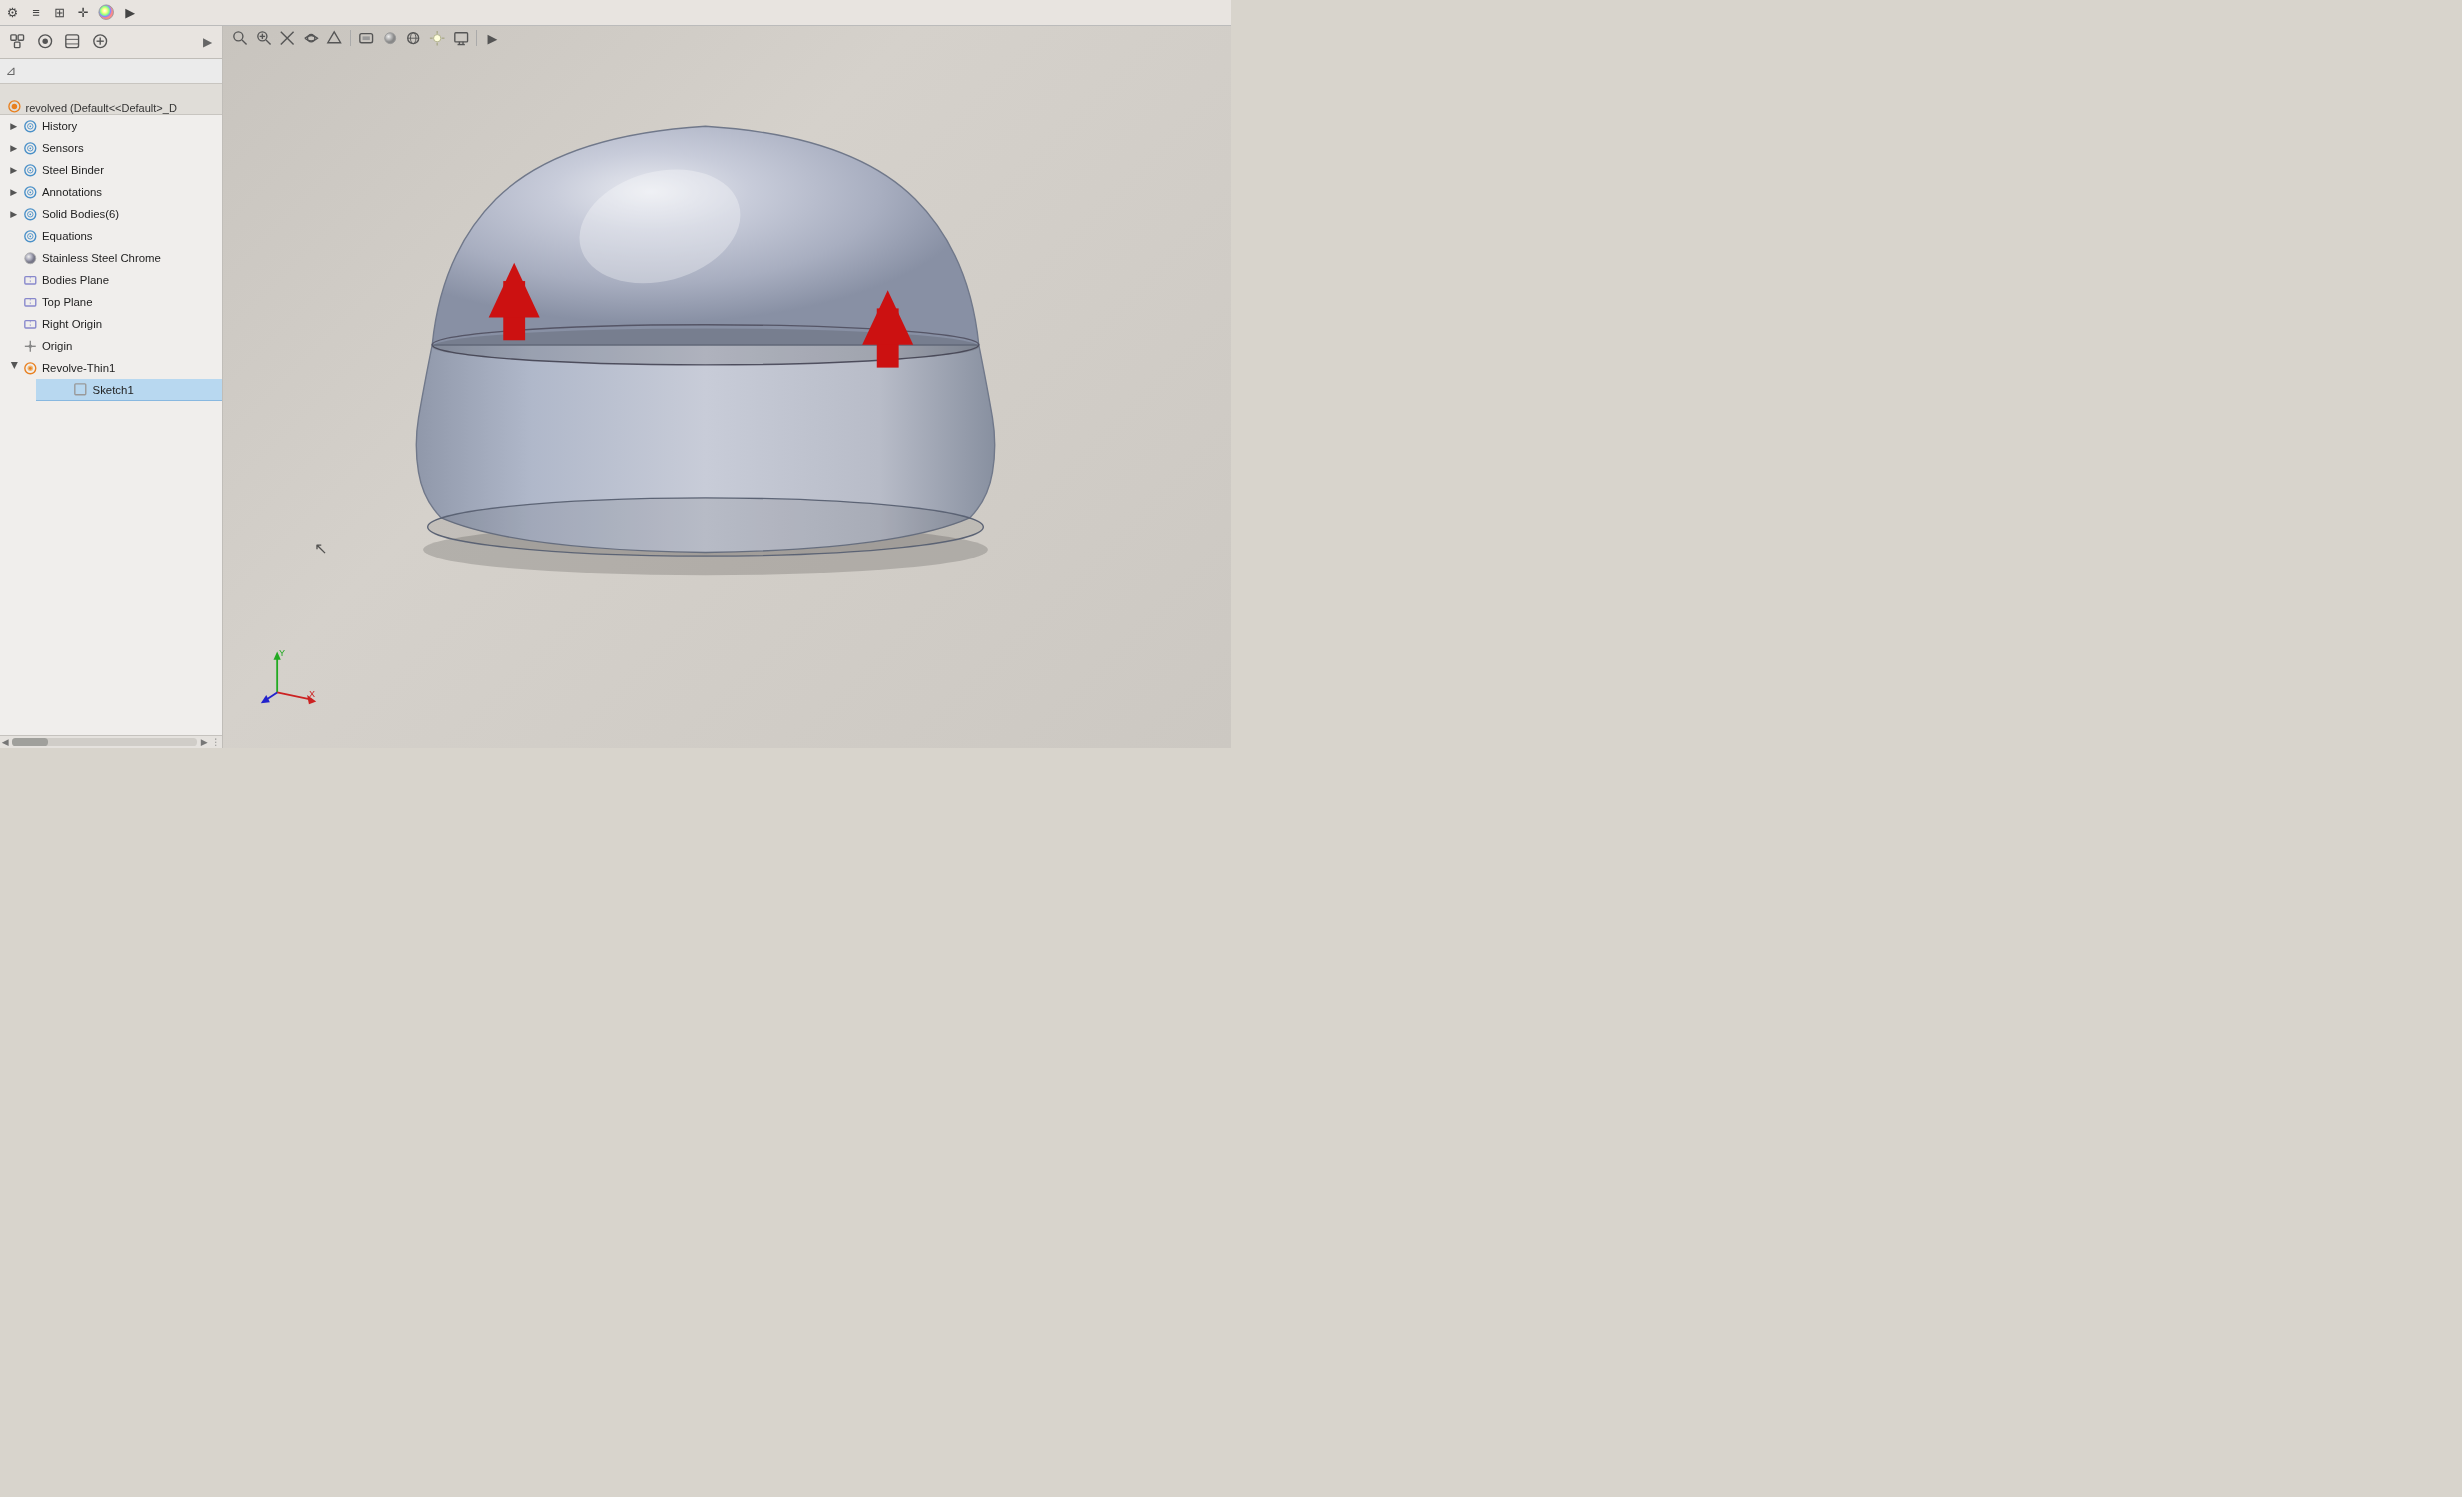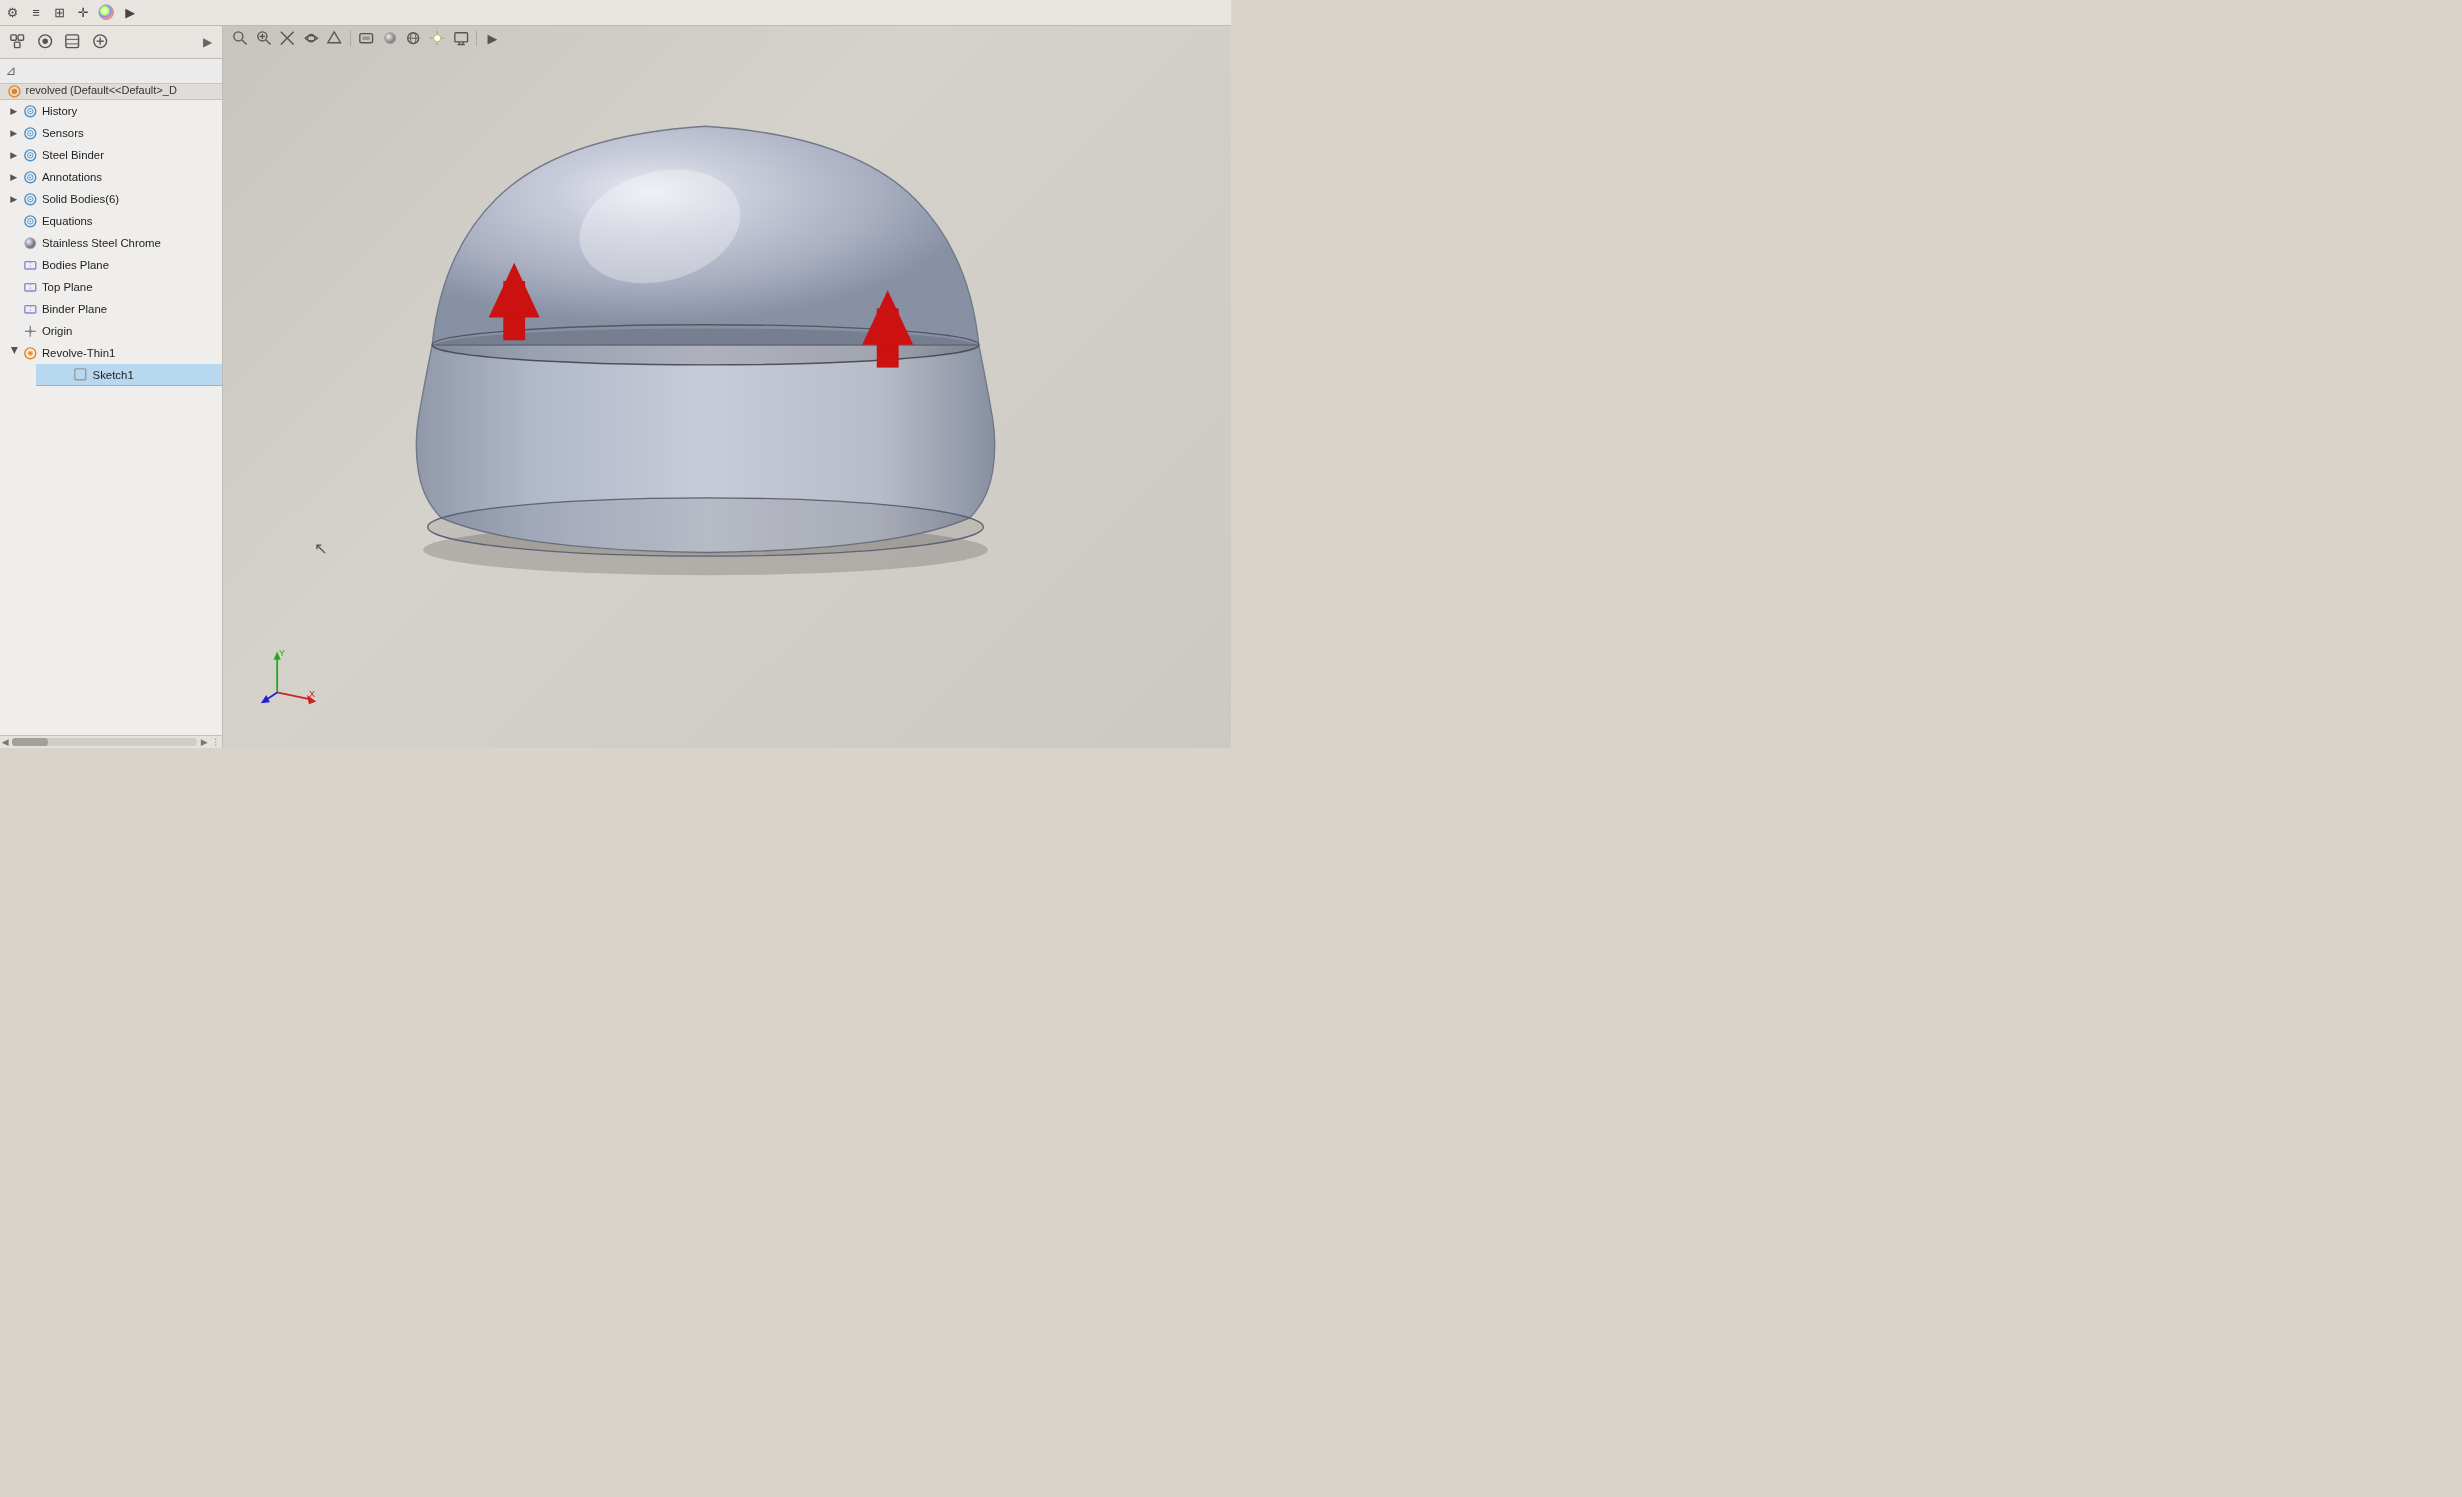--- a/index.html
+++ b/index.html
@@ -85,25 +85,25 @@
       align-items: center;
       padding: 0 5.5px;
     }
     .filter-icon {
       color: #666;
       font-size: 12.8px;
     }
 
     
     .tree-title {
-      height: 16px;
+      height: 31px;
       background: #e0ddd8;
       border-bottom: 0.9px solid #c8c5c0;
       display: flex;
-      align-items: flex-start;
+      align-items: flex-end;
       padding: 0 7.3px;
       font-size: 11px;
       color: #333;
       font-weight: 500;
     }
     .tree-title-icon {
       width: 14.6px; height: 14.6px;
       margin-right: 3.6px;
       display: flex; align-items: center; justify-content: center;
     }
@@ -421,21 +421,21 @@
       </div>
 
       <div class="tree-item">
         <div class="expand-arrow" style="visibility:hidden"></div>
         <div class="item-icon">
           <svg width="14.6" height="14.6" viewBox="0 0 16 16">
             <rect x="2" y="4" width="12" height="8" fill="none" stroke="#8888cc" stroke-width="1.5" rx="1"></rect>
             <line x1="8" y1="4" x2="8" y2="12" stroke="#8888cc" stroke-width="0.8" stroke-dasharray="2,2"></line>
           </svg>
         </div>
-        <span class="item-label">Binder Plane</span>
+        <span class="item-label">Right Origin</span>
       </div>
 
       <div class="tree-item">
         <div class="expand-arrow" style="visibility:hidden"></div>
         <div class="item-icon">
           <svg width="14.6" height="14.6" viewBox="0 0 16 16">
             <line x1="8" y1="2" x2="8" y2="14" stroke="#888" stroke-width="1.5"></line>
             <line x1="2" y1="8" x2="14" y2="8" stroke="#888" stroke-width="1.5"></line>
             <circle cx="8" cy="8" r="2" fill="#888"></circle>
           </svg>

